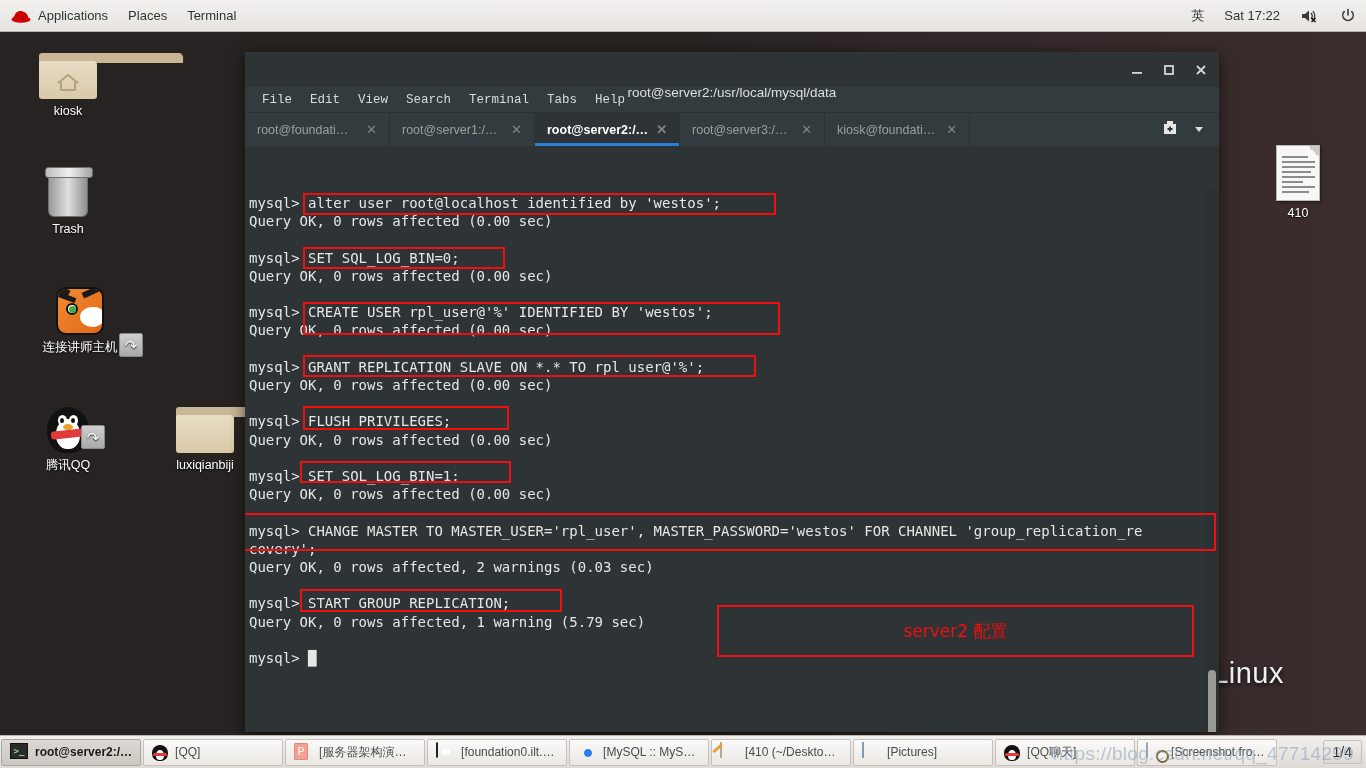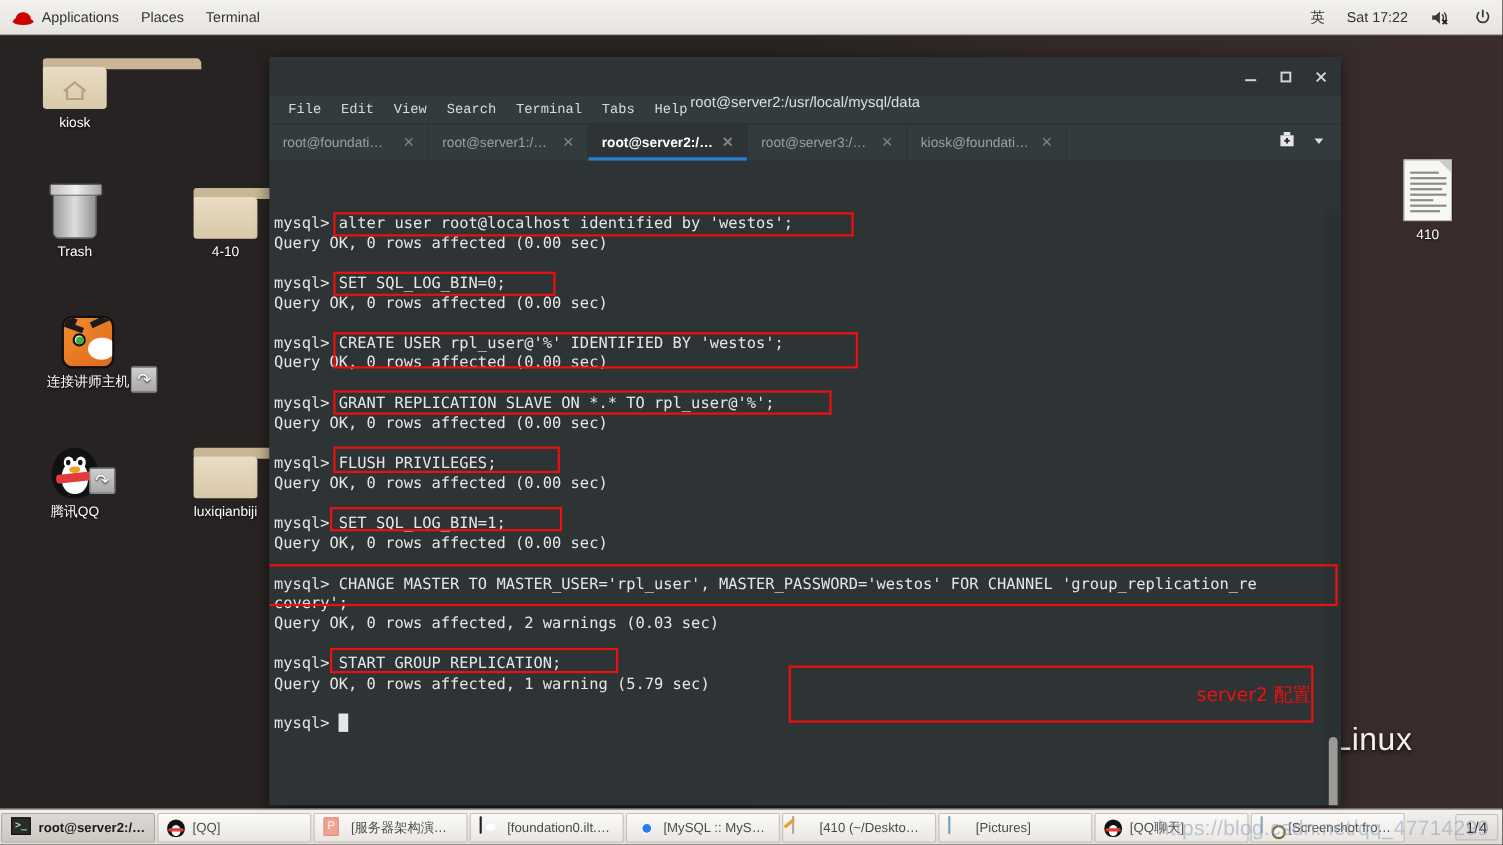--- a/index.html
+++ b/index.html
@@ -264,21 +264,21 @@
   .annot {
     position: absolute;
     border: 2px solid #ef0f0f;
     pointer-events: none;
     z-index: 30;
   }
   #annot-label {
     position: absolute;
     border: 2px solid #ef0f0f;
     color: #ef0f0f;
-    display: flex; align-items: center; justify-content: flex-end;
+    display: flex; align-items: center; justify-content: center;
     font-family: "DejaVu Sans", sans-serif;
     font-size: 17px;
     z-index: 30;
   }
 
   
   #taskbar {
     position: absolute; left: 0; bottom: 0;
     width: 1366px; height: 33px;
     background: linear-gradient(#f2f0ed, #dedbd6);
@@ -376,29 +376,20 @@
   </div>
 
 
   <div class="desk-icon" style="left:21px; top:132px;">
     <div class="glyph">
       <div class="trash"></div>
     </div>
     <span class="lbl">Trash</span>
   </div>
 
-  <div class="desk-icon" style="left:158px; top:132px;">
-    <div class="glyph">
-      <div class="folder">
-          <div class="tab"></div>
-          <div class="body"></div>
-        </div>
-    </div>
-    <span class="lbl">4-10</span>
-  </div>
 
   <div class="desk-icon" style="left:21px; top:250px; width:118px;">
     <div class="glyph">
       <div class="tiger">
         <div class="stripe" style="left:-4px;top:-2px;width:16px;height:6px;transform:rotate(25deg);"></div>
         <div class="stripe" style="left:0px;top:6px;width:18px;height:5px;transform:rotate(20deg);"></div>
         <div class="stripe" style="right:2px;top:0px;width:18px;height:6px;transform:rotate(-25deg);"></div>
         <div class="eye"></div>
           <div class="pupil"></div>
         <div class="muzzle"></div>

